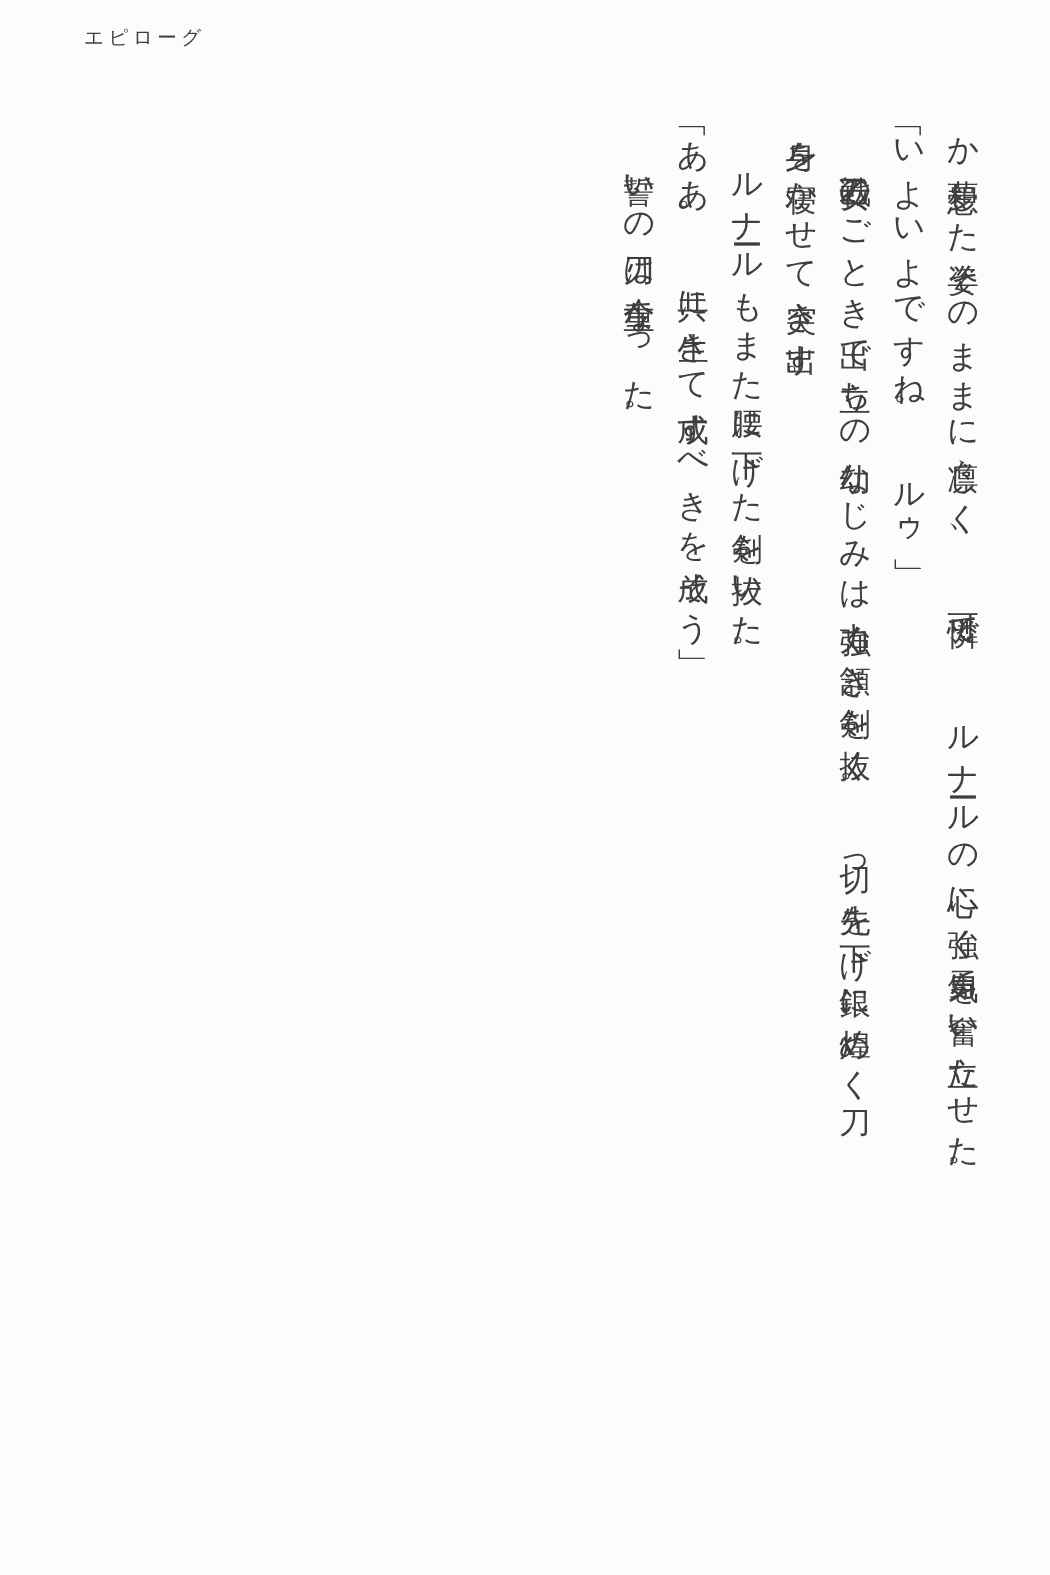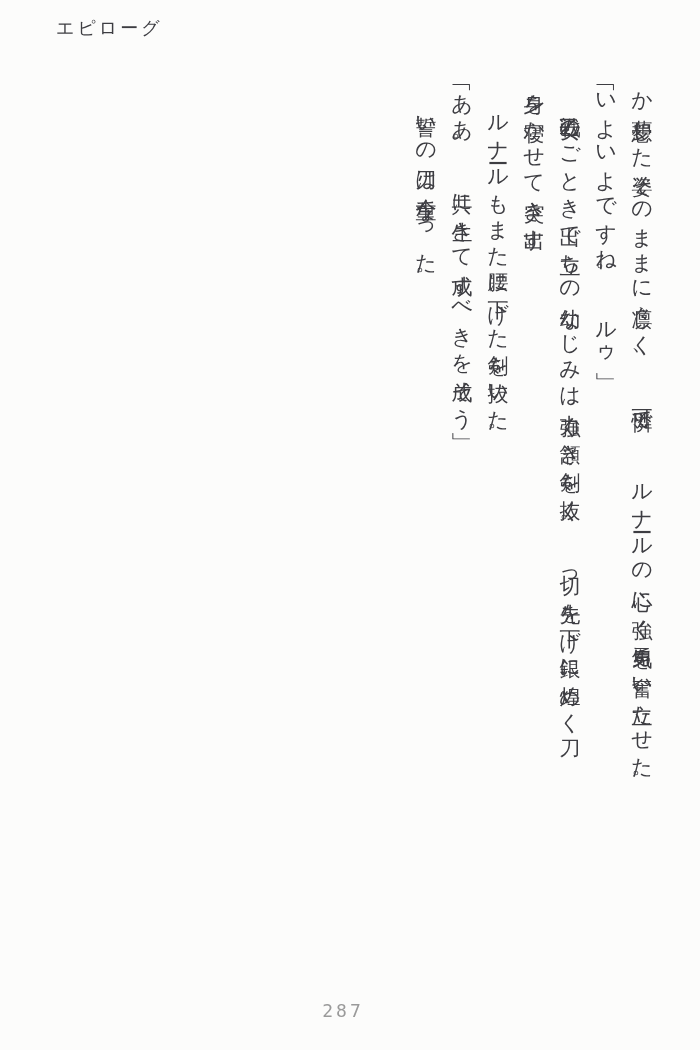--- a/index.html
+++ b/index.html
@@ -15,21 +15,21 @@
     font-family: "DejaVu Serif", serif;
   }
   .page {
     position: absolute;
     inset: 0;
   }
   .chapter-header {
     position: absolute;
     left: 56px;
     top: 16px;
-    font-size: 18px;
+    font-size: 13px;
     letter-spacing: 3px;
     color: var(--text, #3d3d42);
     white-space: nowrap;
   }
   .vtext-block {
     position: absolute;
     top: 77px;
     right: 40px;
     height: 975px;
     writing-mode: vertical-rl;
@@ -66,15 +66,14 @@
   <div class="vtext-block">
     <p>か夢想した姿そのままに凛々しく、　可憐で、　ルナールの心に強く勇気を奮い立たせた。</p>
     <p>「いよいよですね。　ルゥ」</p>
     <p>　戦乙女のごとき出で立ちの幼なじみは力強く頷き剣を抜く。　切っ先を下げ銀に煌めく刀</p>
     <p>身を寝かせて突き出す。</p>
     <p>　ルナールもまた腰に下げた剣を抜いた。</p>
     <p>「ああ。　共に生きて成すべきを成そう」</p>
     <p>　誓いの刃は今重なった。</p>
   </div>
 
-  <div class="page-number">287</div>
 
 </div>
 
 </body></html>

